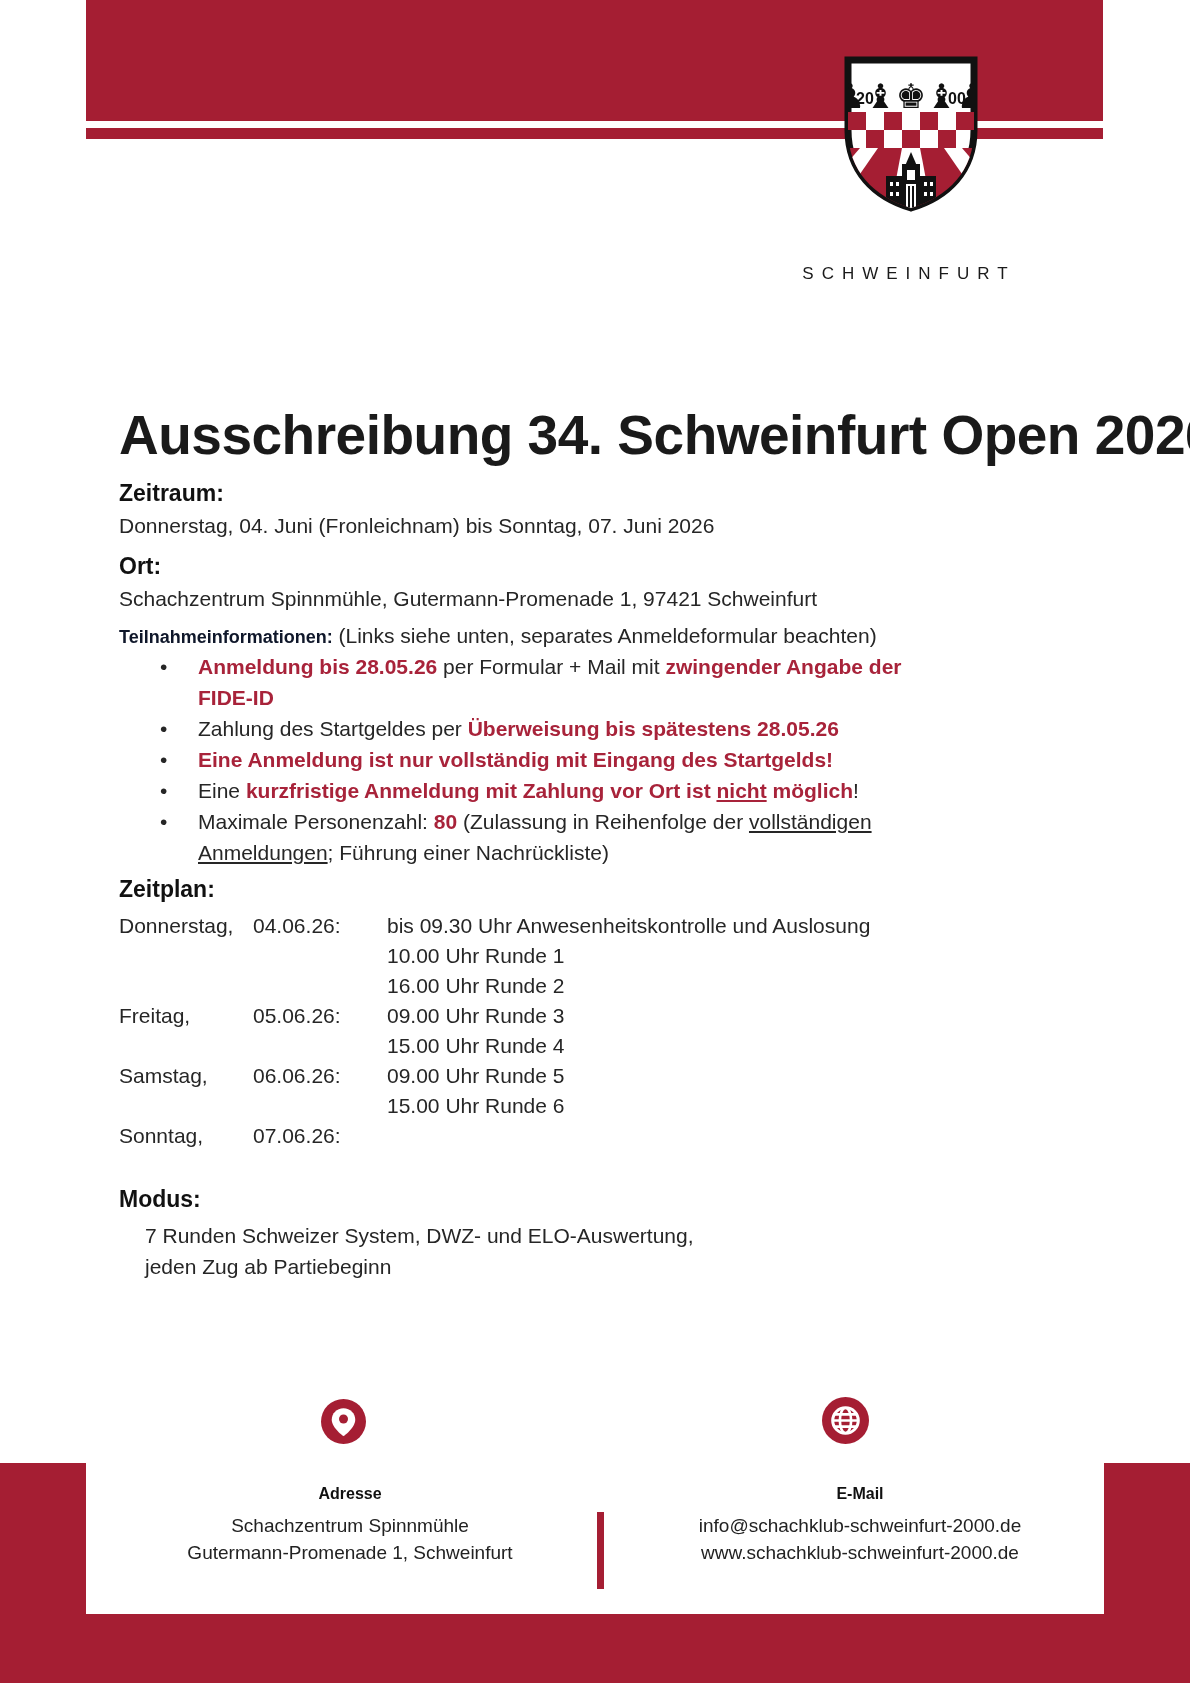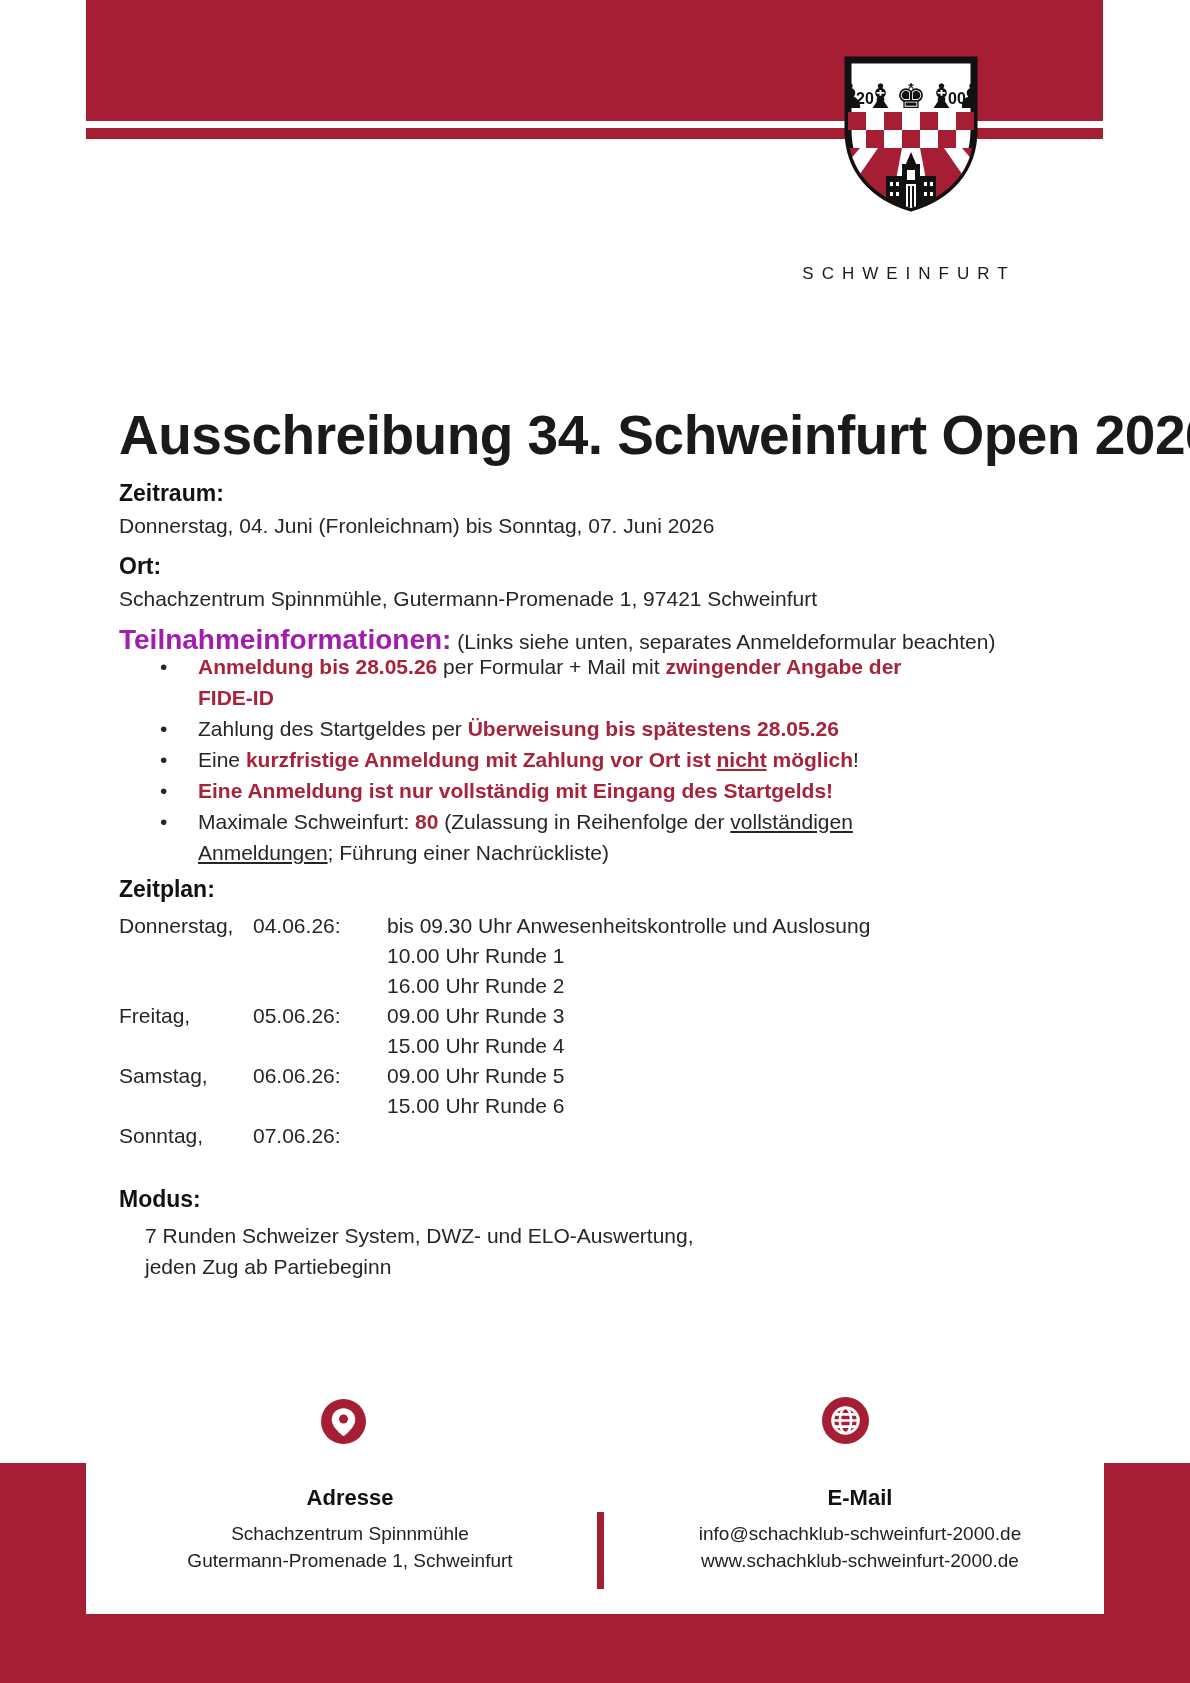--- a/index.html
+++ b/index.html
@@ -23,21 +23,21 @@
   .club-name .knight{font-family:"DejaVu Sans",sans-serif;font-size:34px;}
   .club-city{position:absolute;left:745px;top:264px;width:320px;text-align:center;
     font-size:17px;color:var(--ink-dark);letter-spacing:8px;padding-left:8px;white-space:nowrap;}
 
   
   .title{position:absolute;left:119px;top:403px;font-size:55px;font-weight:700;
     color:var(--ink-dark);letter-spacing:-0.5px;white-space:nowrap;}
   .h2{position:absolute;left:119px;font-size:23px;font-weight:700;color:#111;}
   .body-line{position:absolute;left:119px;font-size:21px;color:var(--ink);white-space:nowrap;}
   .teil-line{position:absolute;left:119px;top:624px;font-size:21px;color:var(--ink);white-space:nowrap;}
-  .teil-line b{font-size:28px;color:#a21caf;}
+  .teil-line b{font-size:18px;color:#0f172a;}
 
   ul.bullets{position:absolute;left:160px;top:651px;width:750px;list-style:none;}
   ul.bullets li{position:relative;padding-left:38px;font-size:21px;line-height:31px;color:var(--ink);}
   ul.bullets li::before{content:"\2022";position:absolute;left:0;top:0;color:var(--ink);}
   .rb{color:var(--red-text);font-weight:700;}
   .u{text-decoration:underline;}
 
   .zeitplan{position:absolute;left:119px;top:911px;width:960px;}
   .zrow{display:grid;grid-template-columns:134px 134px 1fr;font-size:21px;
     line-height:30px;color:var(--ink);white-space:nowrap;}
@@ -48,21 +48,21 @@
   
   .icon-pin{position:absolute;left:321px;top:1399px;width:45px;height:45px;}
   .icon-globe{position:absolute;left:822px;top:1397px;width:47px;height:47px;}
 
   .f-left{position:absolute;left:0;top:1463px;width:86px;height:220px;background:var(--red);}
   .f-right{position:absolute;left:1104px;top:1463px;width:86px;height:220px;background:var(--red);}
   .f-bottom{position:absolute;left:0;top:1614px;width:1190px;height:69px;background:var(--red);}
   .f-divider{position:absolute;left:597px;top:1512px;width:7px;height:77px;background:var(--red);}
 
   .f-col{position:absolute;width:420px;text-align:center;}
-  .f-col .f-label{font-size:22px;font-weight:700;color:#111;margin-bottom:9px;}
+  .f-col .f-label{font-size:16px;font-weight:700;color:#111;margin-bottom:9px;}
   .f-col .f-line{font-size:19px;line-height:27px;color:#222;white-space:nowrap;}
   .f-address{left:140px;top:1485px;}
   .f-email{left:650px;top:1485px;}
 </style>
 </head>
 <body>
 
 <div class="page">
 
   <div class="band-main"></div>
@@ -126,23 +126,23 @@
   <div class="body-line" style="top:514px">Donnerstag, 04. Juni (Fronleichnam) bis Sonntag, 07. Juni 2026</div>
 
   <div class="h2" style="top:553px">Ort:</div>
   <div class="body-line" style="top:587px">Schachzentrum Spinnmühle, Gutermann-Promenade 1, 97421 Schweinfurt</div>
 
   <div class="teil-line"><b>Teilnahmeinformationen:</b><span> (Links siehe unten, separates Anmeldeformular beachten)</span></div>
 
   <ul class="bullets">
       <li><span class="rb">Anmeldung bis 28.05.26</span><span> per Formular + Mail mit </span><span class="rb">zwingender Angabe der FIDE-ID</span></li>
       <li><span>Zahlung des Startgeldes per </span><span class="rb">Überweisung bis spätestens 28.05.26</span></li>
+      <li><span class="rb">Eine Anmeldung ist nur vollständig mit Eingang des Startgelds!</span></li>
       <li><span>Eine </span><span class="rb">kurzfristige Anmeldung mit Zahlung vor Ort ist </span><span class="rb u">nicht</span><span class="rb"> möglich</span><span>!</span></li>
-      <li><span class="rb">Eine Anmeldung ist nur vollständig mit Eingang des Startgelds!</span></li>
-      <li><span>Maximale Schweinfurt: </span><span class="rb">80</span><span> (Zulassung in Reihenfolge der </span><span class="u">vollständigen Anmeldungen</span><span>; Führung einer Nachrückliste)</span></li>
+      <li><span>Maximale Personenzahl: </span><span class="rb">80</span><span> (Zulassung in Reihenfolge der </span><span class="u">vollständigen Anmeldungen</span><span>; Führung einer Nachrückliste)</span></li>
     </ul>
 
   <div class="h2" style="top:876px">Zeitplan:</div>
   <div class="zeitplan">
       <div class="zrow">
         <span>Donnerstag,</span>
         <span>04.06.26:</span>
         <span>bis 09.30 Uhr Anwesenheitskontrolle und Auslosung</span>
       </div>
       <div class="zrow">

